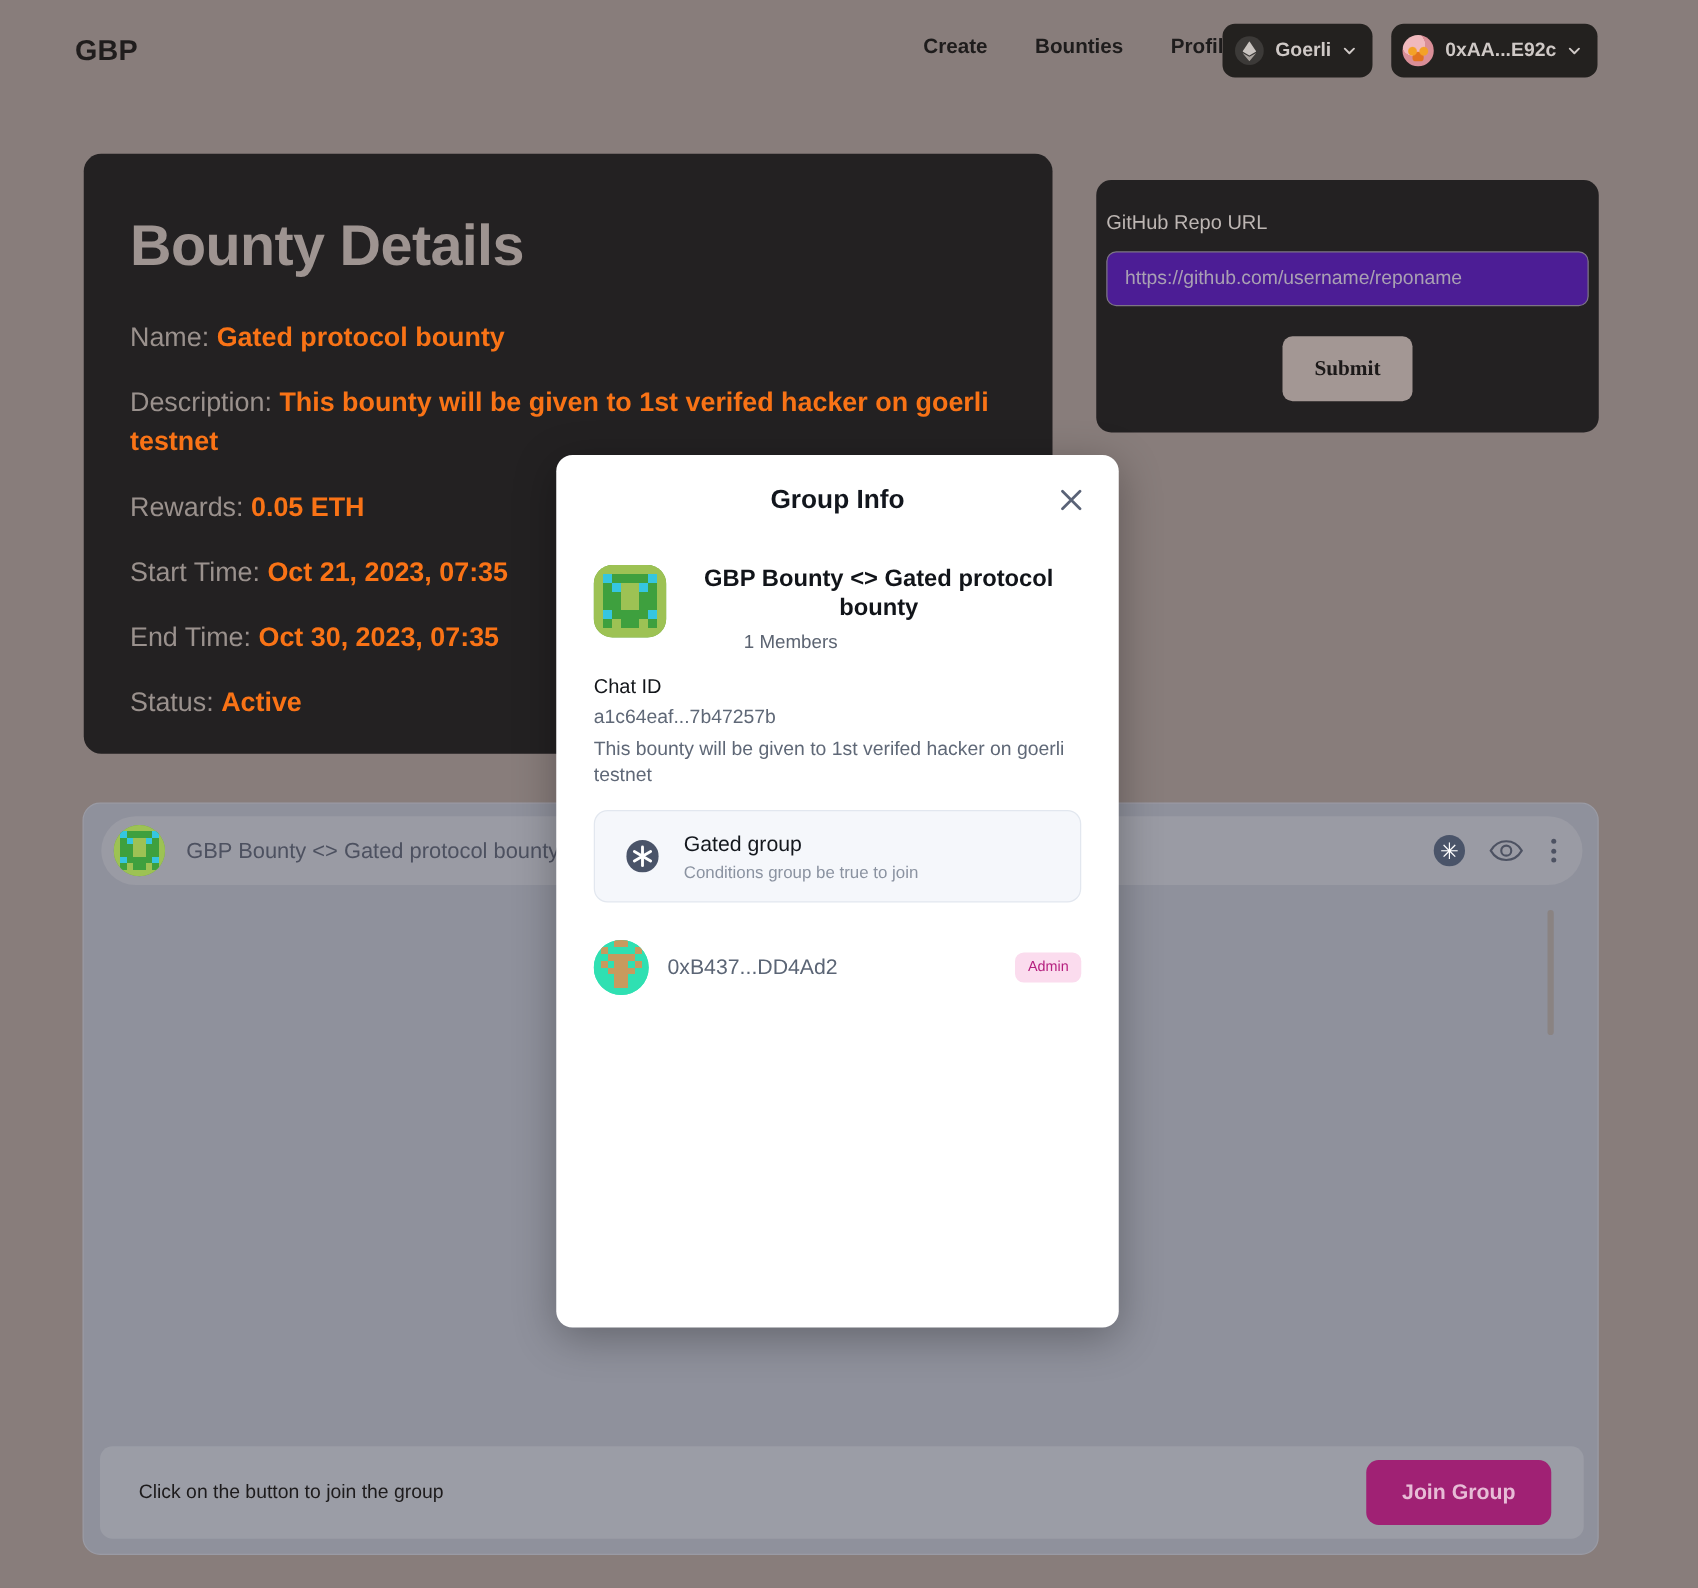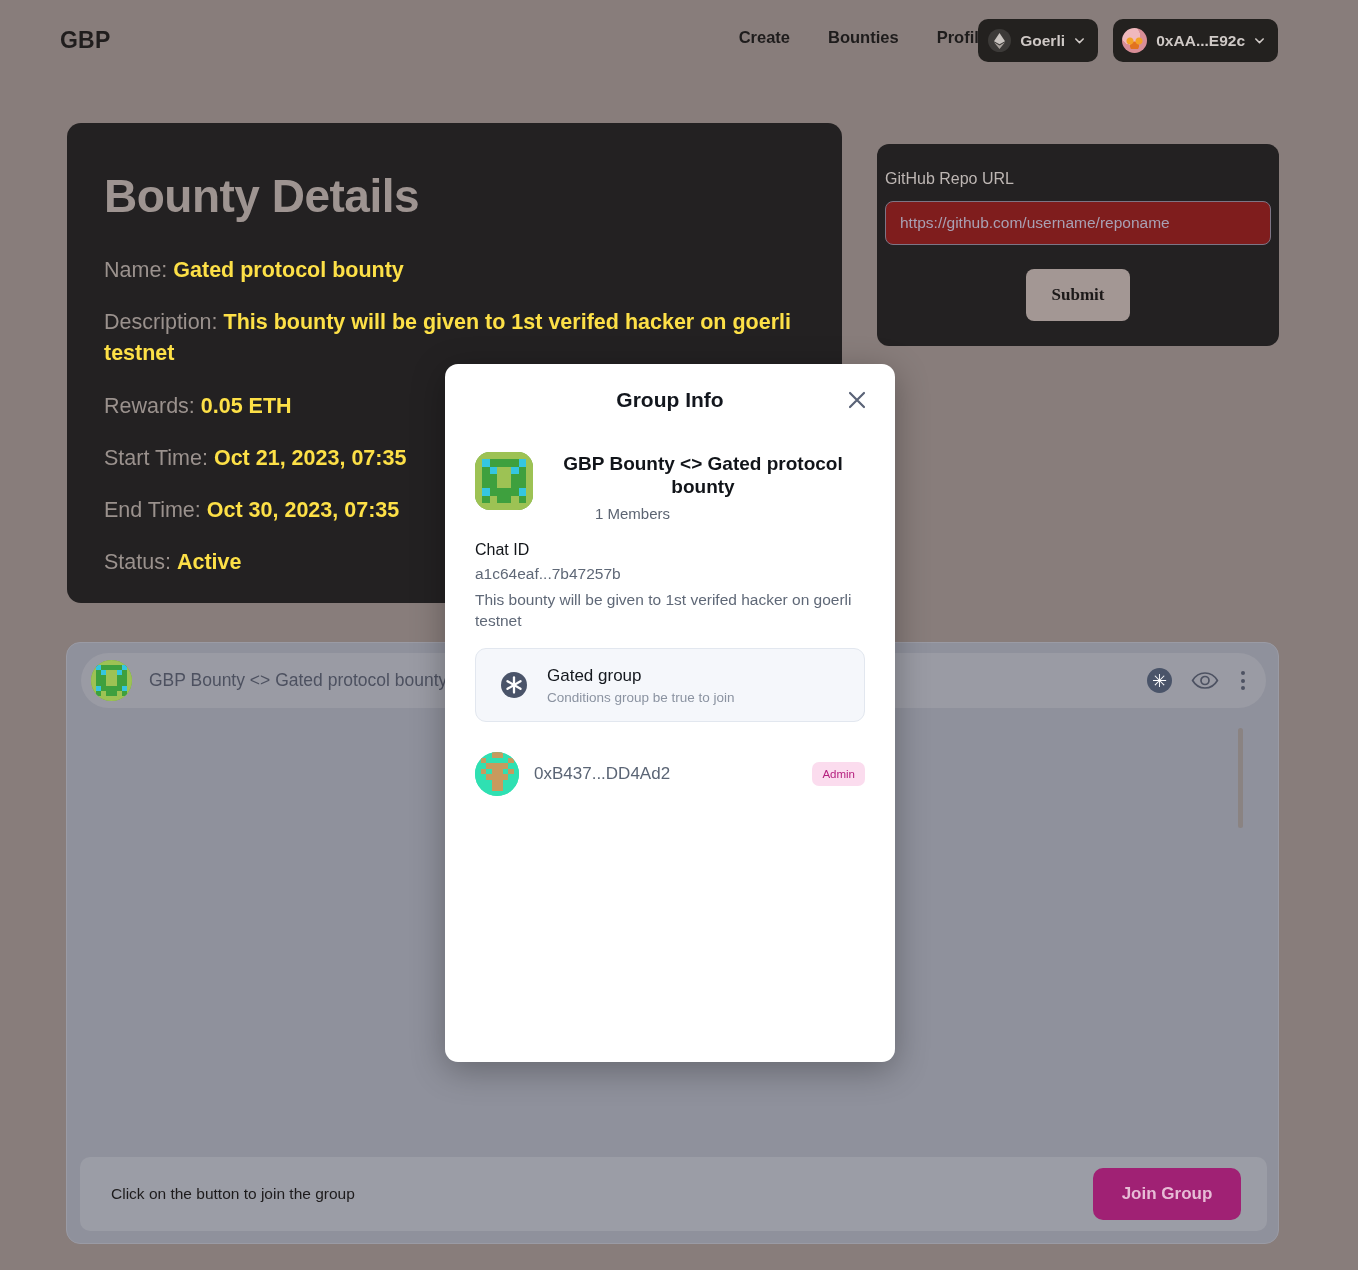--- a/index.html
+++ b/index.html
@@ -66,31 +66,31 @@
     background: #232122; border-radius: 14px; padding: 40px 37px 0 37px;
   }
   .bounty-title {
     font-size: 46px; font-weight: 700; color: #9e9491; letter-spacing: -0.5px;
     margin-top: 6px; margin-bottom: 32px;
   }
   .b-row {
     font-size: 21.5px; color: #9a918d; margin-bottom: 21px; line-height: 1.45;
     max-width: 700px;
   }
-  .b-row b { font-weight: 700; color: #fde047; }
+  .b-row b { font-weight: 700; color: #f97316; }
 
   
   .repo-card {
     position: absolute; left: 877px; top: 120px; width: 402px; height: 202px;
     background: #232122; border-radius: 12px; padding: 26px 8px; margin-top: 24px;
   }
   .repo-label { font-size: 16px; color: #bdb6b3; margin-bottom: 13px; }
   .repo-input {
     width: 100%; height: 44px; border-radius: 8px;
-    background: #7f1d1d; border: 1px solid #7d7585;
+    background: #4c1d95; border: 1px solid #7d7585;
     color: #a79fb0; font-size: 15.5px; padding: 0 14px;
     font-family: "Liberation Sans", sans-serif;
   }
   .repo-input::placeholder { color: #a9a0b3; }
   .submit-btn {
     display: block; margin: 24px auto 0 auto;
     width: 104px; height: 52px; border-radius: 8px; border: none;
     background: #a39794; color: #1c1919; font-size: 17px; font-weight: 700;
     cursor: pointer; font-family: Liberation Serif, serif;
   }

